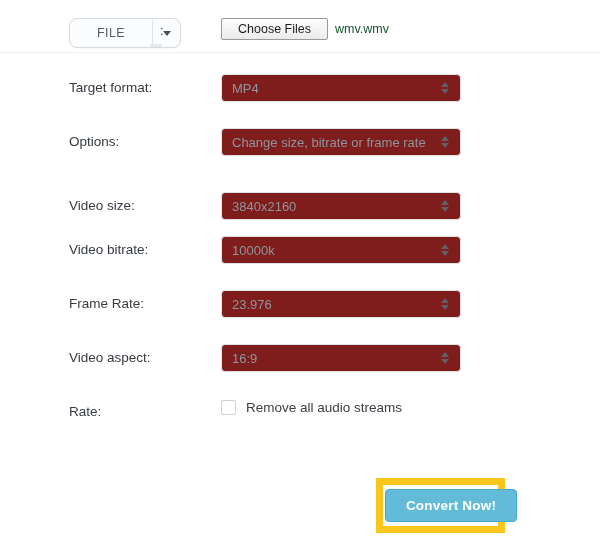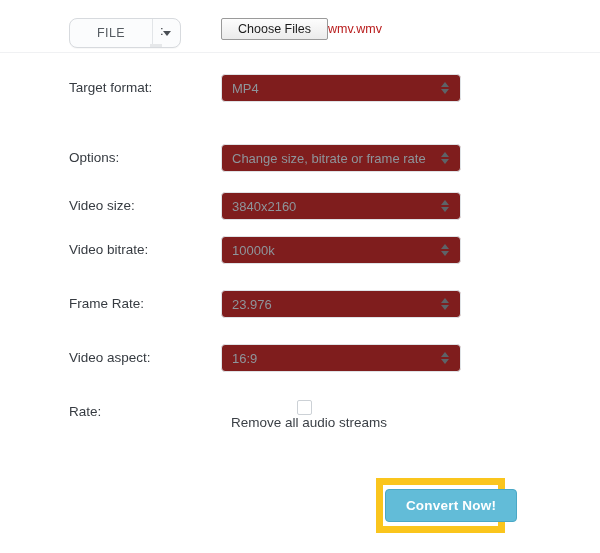--- a/index.html
+++ b/index.html
@@ -91,22 +91,23 @@
     height: 20px;
     padding: 0 16px;
     border: 1px solid #9a9a9a;
     border-radius: 2px;
     background: linear-gradient(to bottom, #fdfdfd 0%, #ebebeb 100%);
     font-size: 12.5px;
     color: #1c1c1c;
     font-family: "Liberation Sans", sans-serif;
   }
   .file-name {
+    margin-left: 7px;
     font-size: 12.5px;
-    color: #b91c1c;
+    color: #14532d;
     text-align: center;
   }
 
   .top-divider {
     position: absolute;
     left: 0;
     top: 52px;
     width: 600px;
     height: 1px;
     background: #f0f1f3;
@@ -188,21 +189,20 @@
     border-top: 5px solid #5d6368;
   }
 
   
   .checkbox-wrap {
     position: absolute;
     left: 221px;
     top: 2px;
     display: flex;
     align-items: center;
-    flex-direction: column;
   }
   .checkbox-box {
     width: 15px;
     height: 15px;
     box-sizing: border-box;
     border: 1px solid #ccd1d6;
     border-radius: 2px;
     background: #ffffff;
   }
   .checkbox-label {
@@ -273,21 +273,21 @@
       <div class="row-label">Target format:</div>
       <div class="select-box">
         <div class="select-value">MP4</div>
         <div class="select-arrows">
           <span class="arrow-up"></span>
           <span class="arrow-down"></span>
         </div>
       </div>
     </div>
 
-    <div class="row" style="top:92px;">
+    <div class="row" style="top:76px;">
       <div class="row-label">Options:</div>
       <div class="select-box">
         <div class="select-value">Change size, bitrate or frame rate</div>
         <div class="select-arrows">
           <span class="arrow-up"></span>
           <span class="arrow-down"></span>
         </div>
       </div>
     </div>
 

